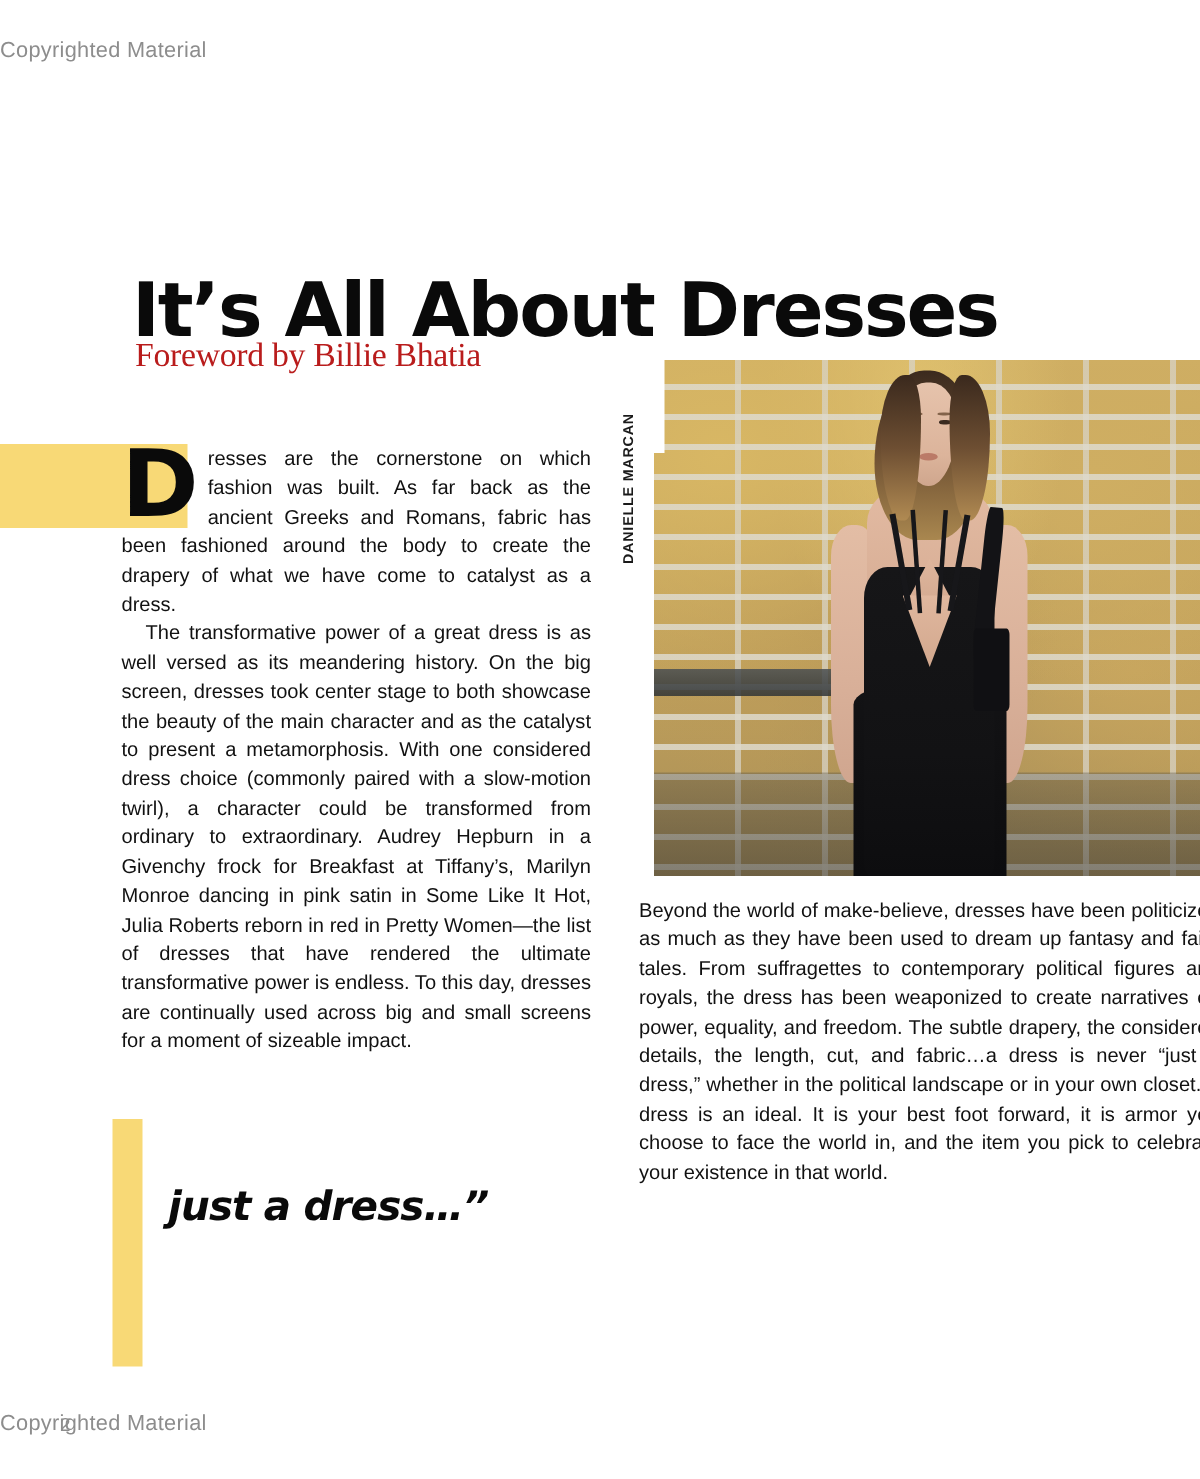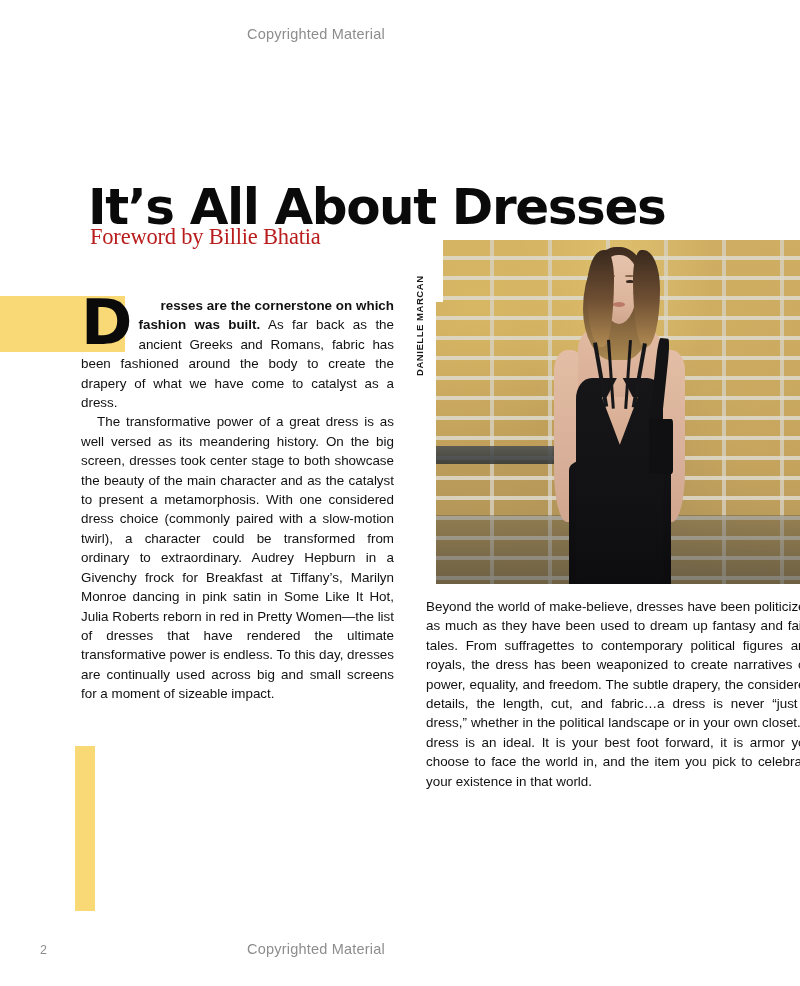--- a/index.html
+++ b/index.html
@@ -18,21 +18,20 @@
     height: 986px;
     background: #ffffff;
     overflow: hidden;
   }
 
   
   .running-head {
     position: absolute;
     left: 0;
     width: 632px;
-    text-align: center;
     font-family: "Liberation Sans", sans-serif;
     font-size: 14.5px;
     letter-spacing: 0.2px;
     color: #8d8d8d;
   }
   .running-head.top { top: 26px; }
   .running-head.bottom { top: 941px; }
 
   .folio {
     position: absolute;
@@ -311,21 +310,21 @@
 
   .dropcap {
     float: left;
     font-family: "DejaVu Sans", sans-serif;
     font-weight: bold;
     font-size: 62px;
     line-height: 49px;
     padding: 2px 6px 0 0;
     color: #0a0a0a;
   }
-  .lead-bold { font-weight: bold; margin-left: 22px; }
+  .lead-bold { font-weight: normal; }
   em, .ital { }
 
   
   .pullquote {
     position: absolute;
     left: 112px;
     top: 787px;
     width: 290px;
     font-family: "DejaVu Sans", sans-serif;
     font-weight: bold;
@@ -383,20 +382,21 @@
 
   <div class="dropcap-box"></div>
   <div class="quote-bar"></div>
 
   <div class="col col-left">
     <p><span class="dropcap">D</span><span class="lead-bold">resses are the cornerstone on which fashion was built.</span><span> As far back as the ancient Greeks and Romans, fabric has been fashioned around the body to create the drapery of what we have come to catalyst as a dress.</span></p>
     <p><span>The transformative power of a great dress is as well versed as its meandering history. On the big screen, dresses took center stage to both showcase the beauty of the main character and as the catalyst to present a metamorphosis. With one considered dress choice (commonly paired with a slow-motion twirl), a character could be transformed from ordinary to extraordinary. Audrey Hepburn in a Givenchy frock for </span><span class="ital">Breakfast at Tiffany’s</span><span>, Marilyn Monroe dancing in pink satin in </span><span class="ital">Some Like It Hot</span><span>, Julia Roberts reborn in red in </span><span class="ital">Pretty Women</span><span>—the list of dresses that have rendered the ultimate transformative power is endless. To this day, dresses are continually used across big and small screens for a moment of sizeable impact.</span></p>
   </div>
 
   <div class="pullquote">
+    <div class="pq2">just a dress…”</div>
   </div>
 
   <div class="col col-right">
     <p>Beyond the world of make-believe, dresses have been politicized as much as they have been used to dream up fantasy and fairy tales. From suffragettes to contemporary political figures and royals, the dress has been weaponized to create narratives on power, equality, and freedom. The subtle drapery, the considered details, the length, cut, and fabric…a dress is never “just a dress,” whether in the political landscape or in your own closet. A dress is an ideal. It is your best foot forward, it is armor you choose to face the world in, and the item you pick to celebrate your existence in that world.</p>
   </div>
 
   <div class="folio">2</div>
   <div class="running-head bottom">Copyrighted Material</div>
 
 </div>

